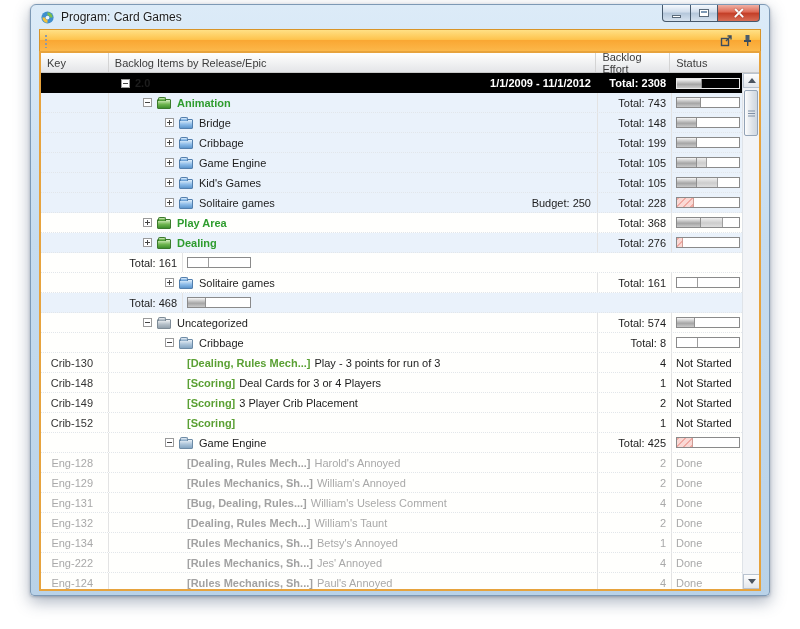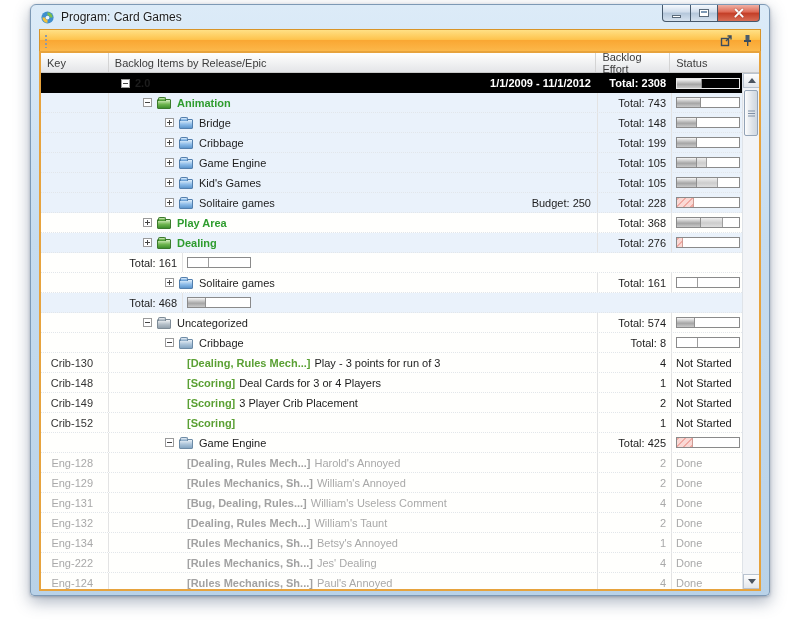--- a/index.html
+++ b/index.html
@@ -455,21 +455,21 @@
               </div>
               <div class="cell c-effort">1</div>
               <div class="cell c-status">
                 <span>Done</span>
               </div>
             </div>
             <div class="row bg-white done">
               <div class="cell c-key">Eng-222</div>
               <div class="cell c-items indent-3">
                 <span class="tag">[Rules Mechanics, Sh...]</span>
-                <span class="lbl-plain">Jes' Dealing</span>
+                <span class="lbl-plain">Jes' Annoyed</span>
               </div>
               <div class="cell c-effort">4</div>
               <div class="cell c-status">
                 <span>Done</span>
               </div>
             </div>
             <div class="row bg-white done">
               <div class="cell c-key">Eng-124</div>
               <div class="cell c-items indent-3">
                 <span class="tag">[Rules Mechanics, Sh...]</span>

